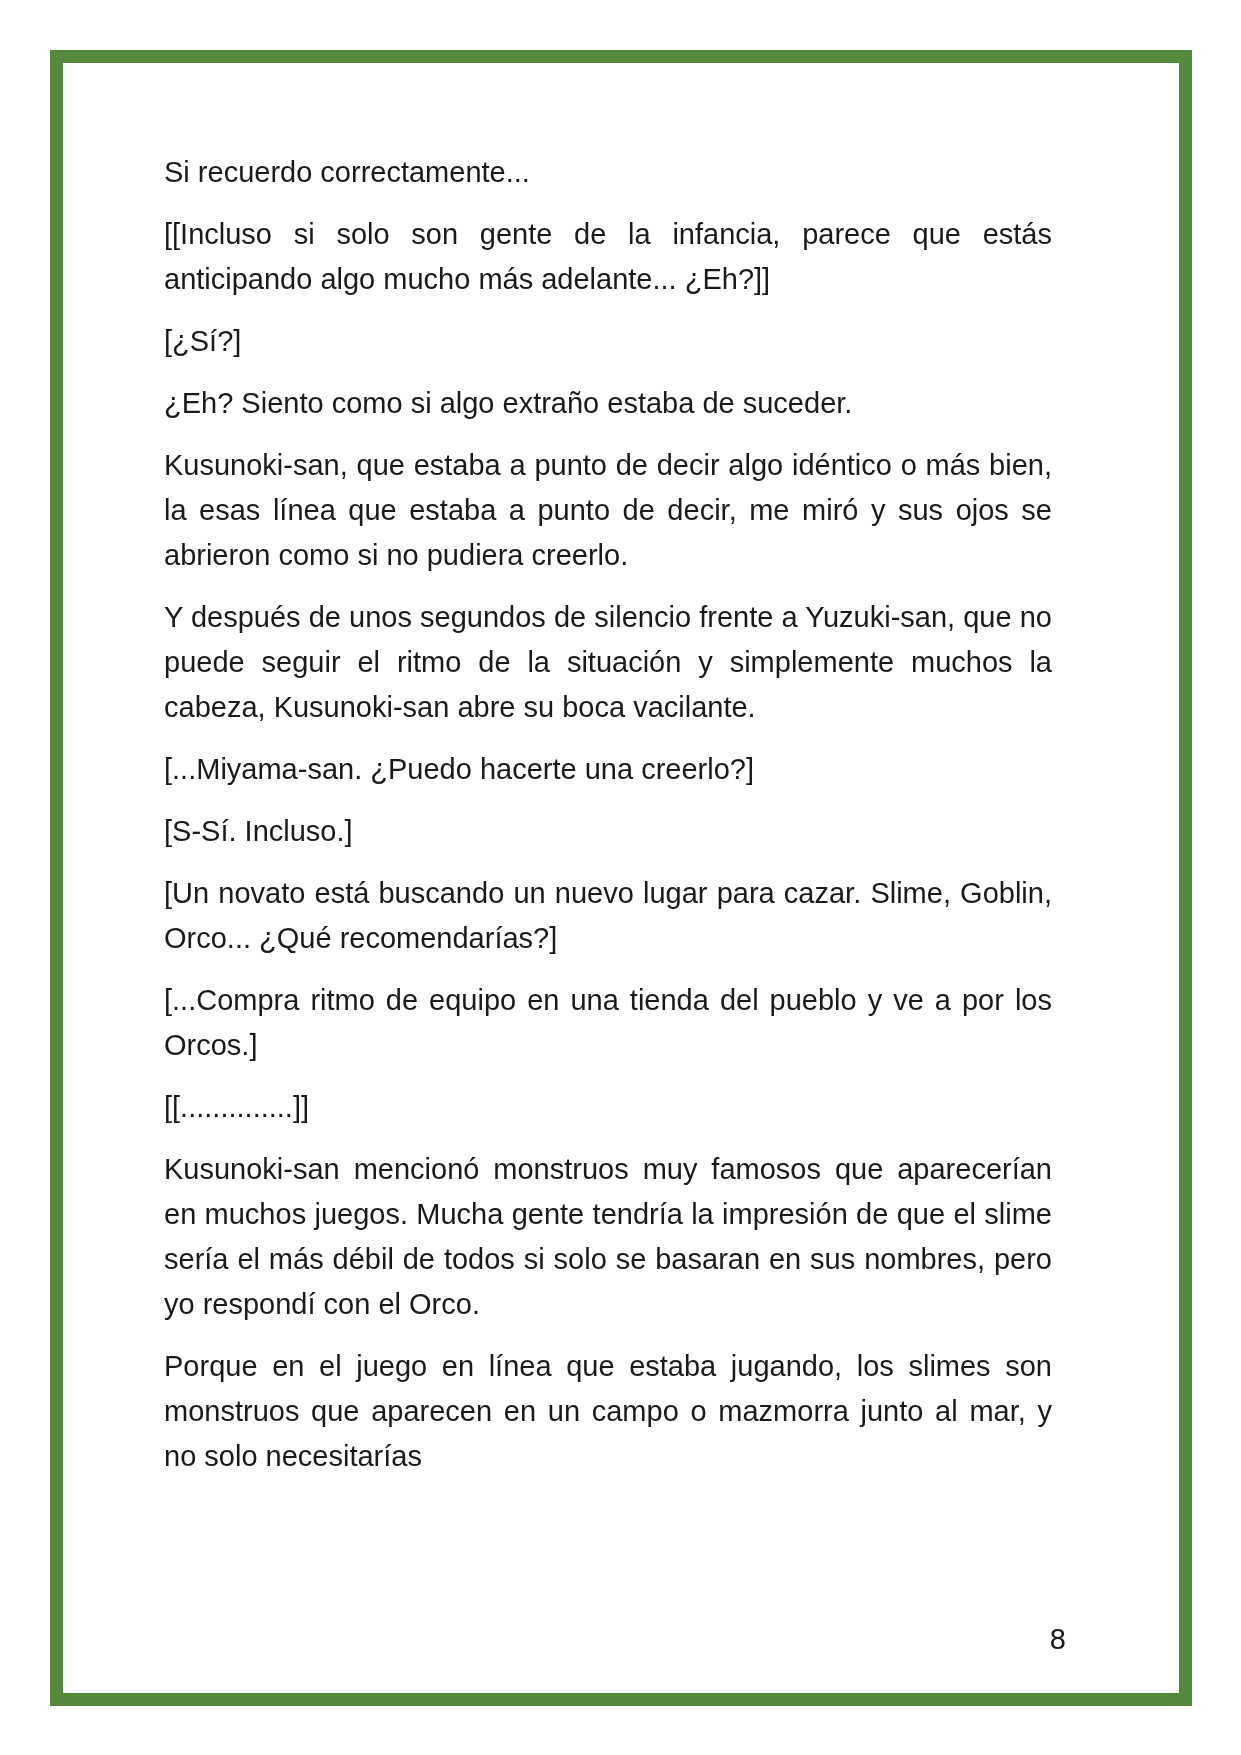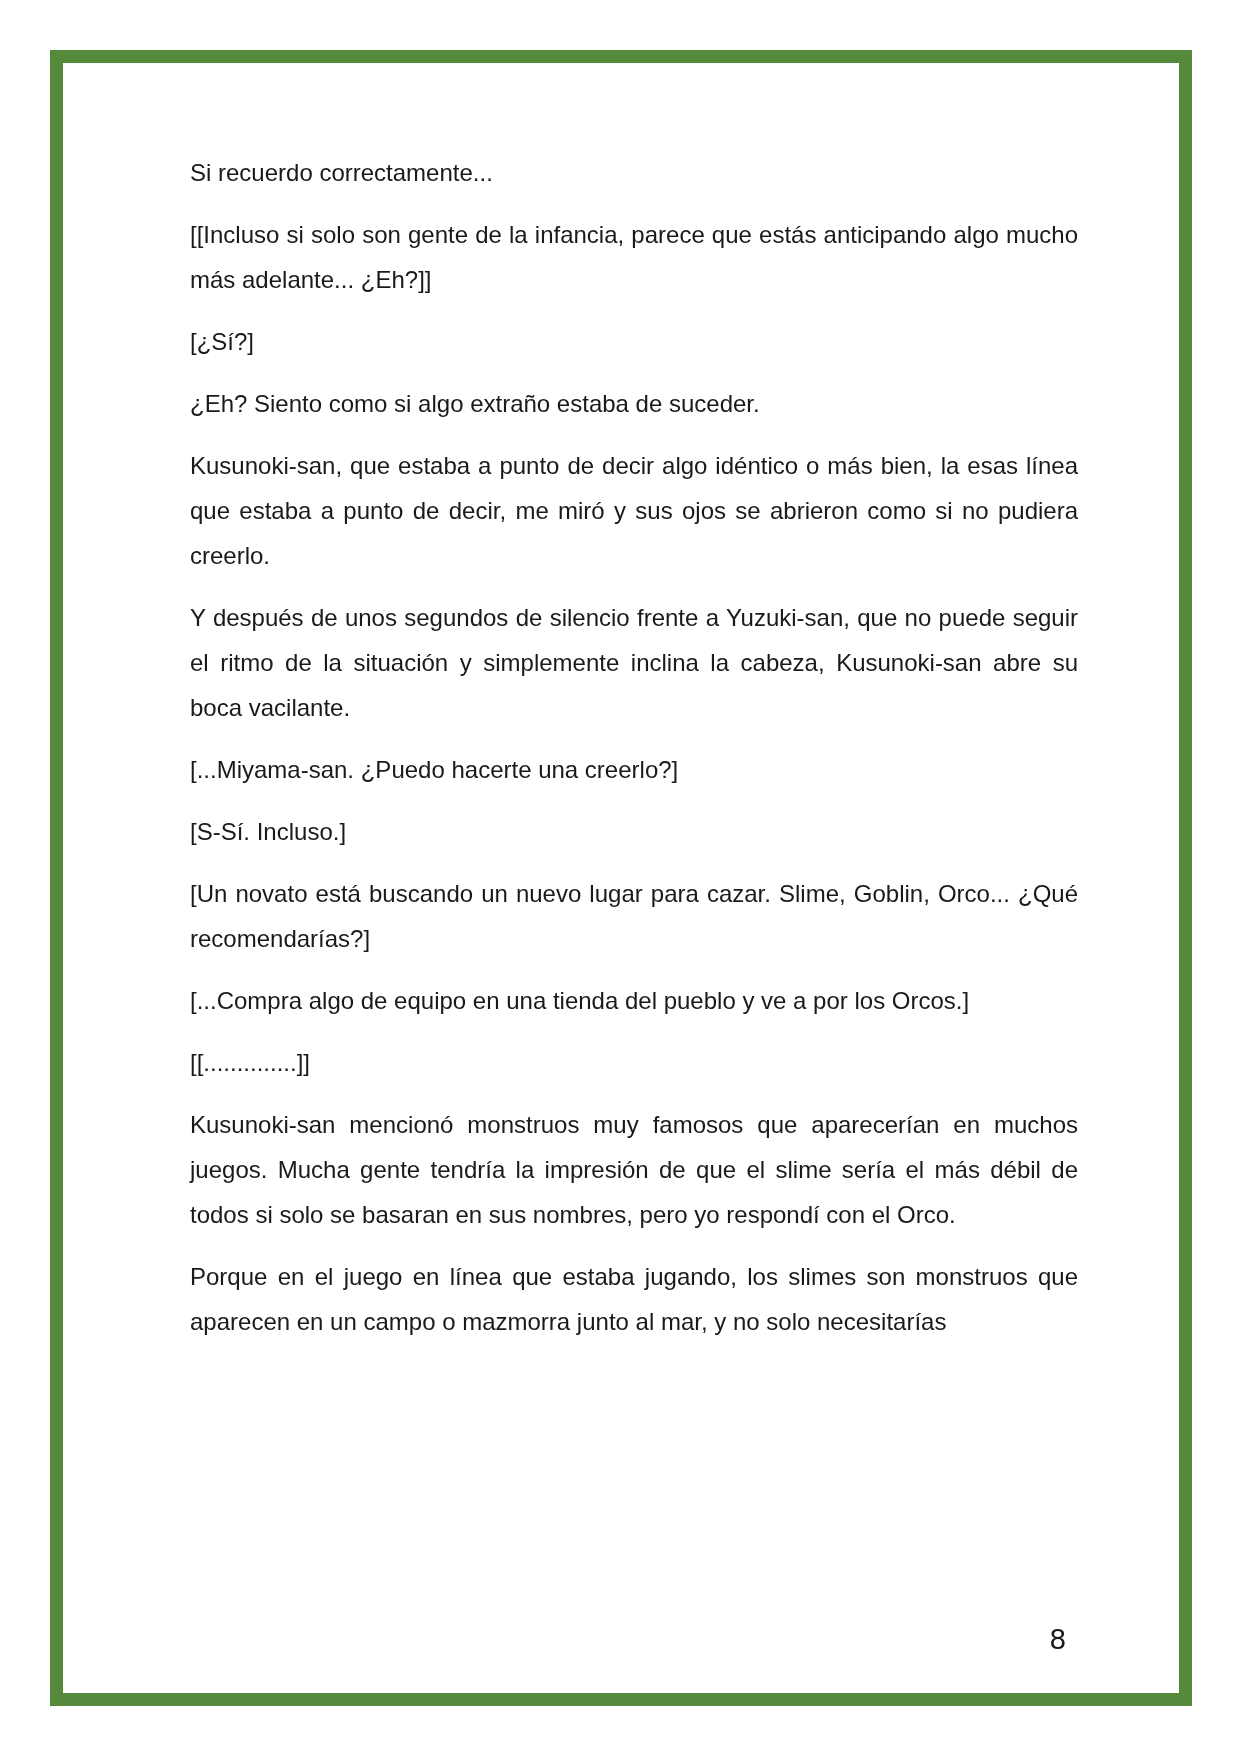--- a/index.html
+++ b/index.html
@@ -21,24 +21,24 @@
     left: 50px;
     top: 50px;
     width: 1142px;
     height: 1656px;
     border-style: solid;
     border-width: 13px;
     
   }
   .content {
     position: absolute;
-    left: 190px;
+    left: 164px;
     top: 150px;
     width: 888px;
-    font-size: 24px;
+    font-size: 29px;
     line-height: 45px;
   }
   .content p {
     margin: 0 0 17px 0;
     text-align: justify;
   }
   .page-number {
     position: absolute;
     left: 178px;
     top: 1617px;
@@ -52,23 +52,23 @@
 <body style="color: rgb(26, 26, 26);">
 
 <div class="page-frame" style="border-color: rgb(85, 138, 60);"></div>
 
 <div class="content">
   <p>Si recuerdo correctamente...</p>
   <p>[[Incluso si solo son gente de la infancia, parece que estás anticipando algo mucho más adelante... ¿Eh?]]</p>
   <p>[¿Sí?]</p>
   <p>¿Eh? Siento como si algo extraño estaba de suceder.</p>
   <p>Kusunoki-san, que estaba a punto de decir algo idéntico o más bien, la esas línea que estaba a punto de decir, me miró y sus ojos se abrieron como si no pudiera creerlo.</p>
-  <p>Y después de unos segundos de silencio frente a Yuzuki-san, que no puede seguir el ritmo de la situación y simplemente inclina la cabeza, Kusunoki-san abre su boca vacilante.</p>
+  <p>Y después de unos segundos de silencio frente a Yuzuki-san, que no puede seguir el ritmo de la situación y simplemente muchos la cabeza, Kusunoki-san abre su boca vacilante.</p>
   <p>[...Miyama-san. ¿Puedo hacerte una creerlo?]</p>
   <p>[S-Sí. Incluso.]</p>
   <p>[Un novato está buscando un nuevo lugar para cazar. Slime, Goblin, Orco... ¿Qué recomendarías?]</p>
-  <p>[...Compra algo de equipo en una tienda del pueblo y ve a por los Orcos.]</p>
+  <p>[...Compra ritmo de equipo en una tienda del pueblo y ve a por los Orcos.]</p>
   <p>[[..............]]</p>
   <p>Kusunoki-san mencionó monstruos muy famosos que aparecerían en muchos juegos. Mucha gente tendría la impresión de que el slime sería el más débil de todos si solo se basaran en sus nombres, pero yo respondí con el Orco.</p>
   <p>Porque en el juego en línea que estaba jugando, los slimes son monstruos que aparecen en un campo o mazmorra junto al mar, y no solo necesitarías</p>
 </div>
 
 <div class="page-number">8</div>
 
 </body></html>

